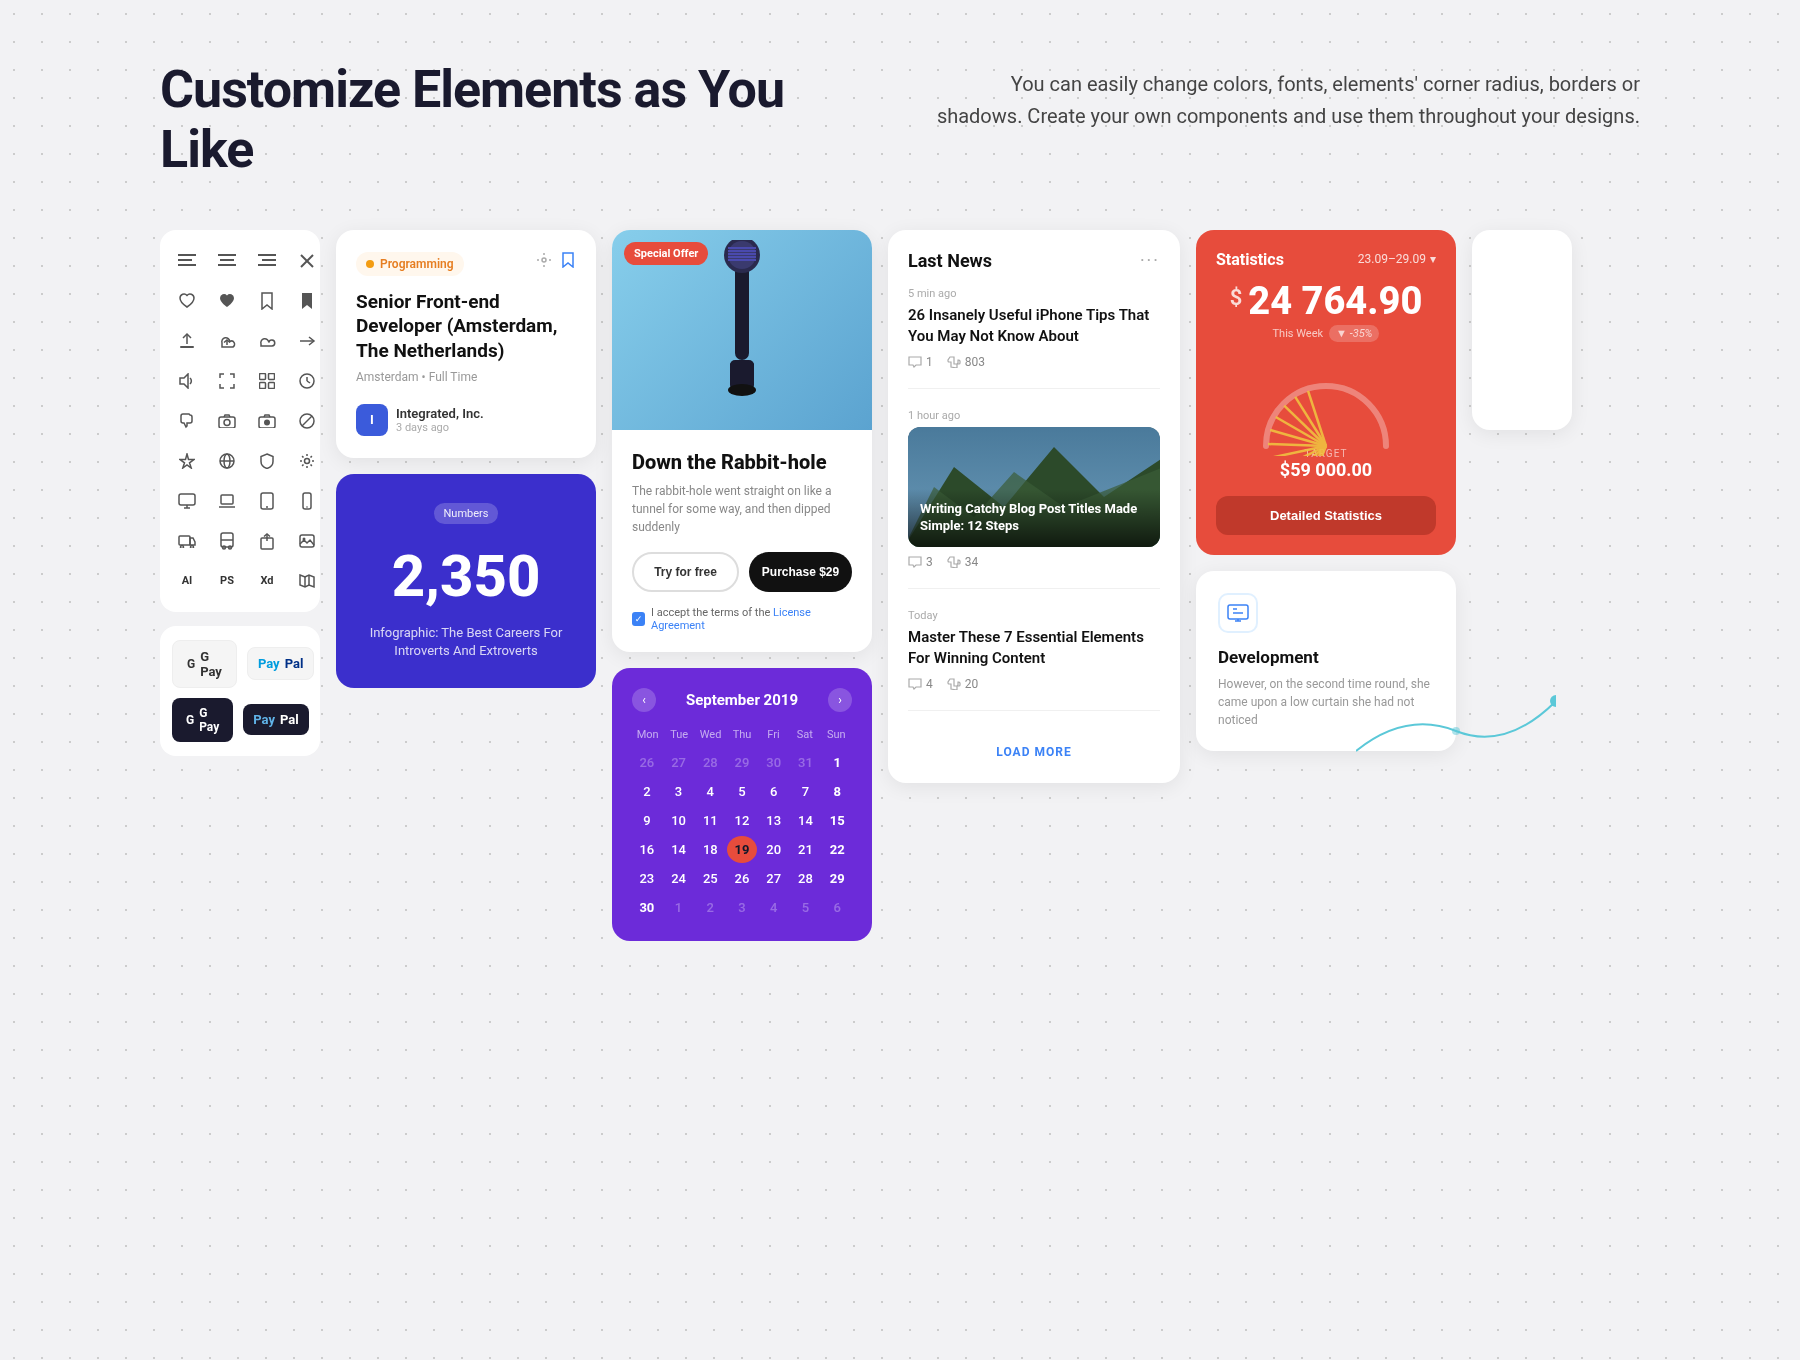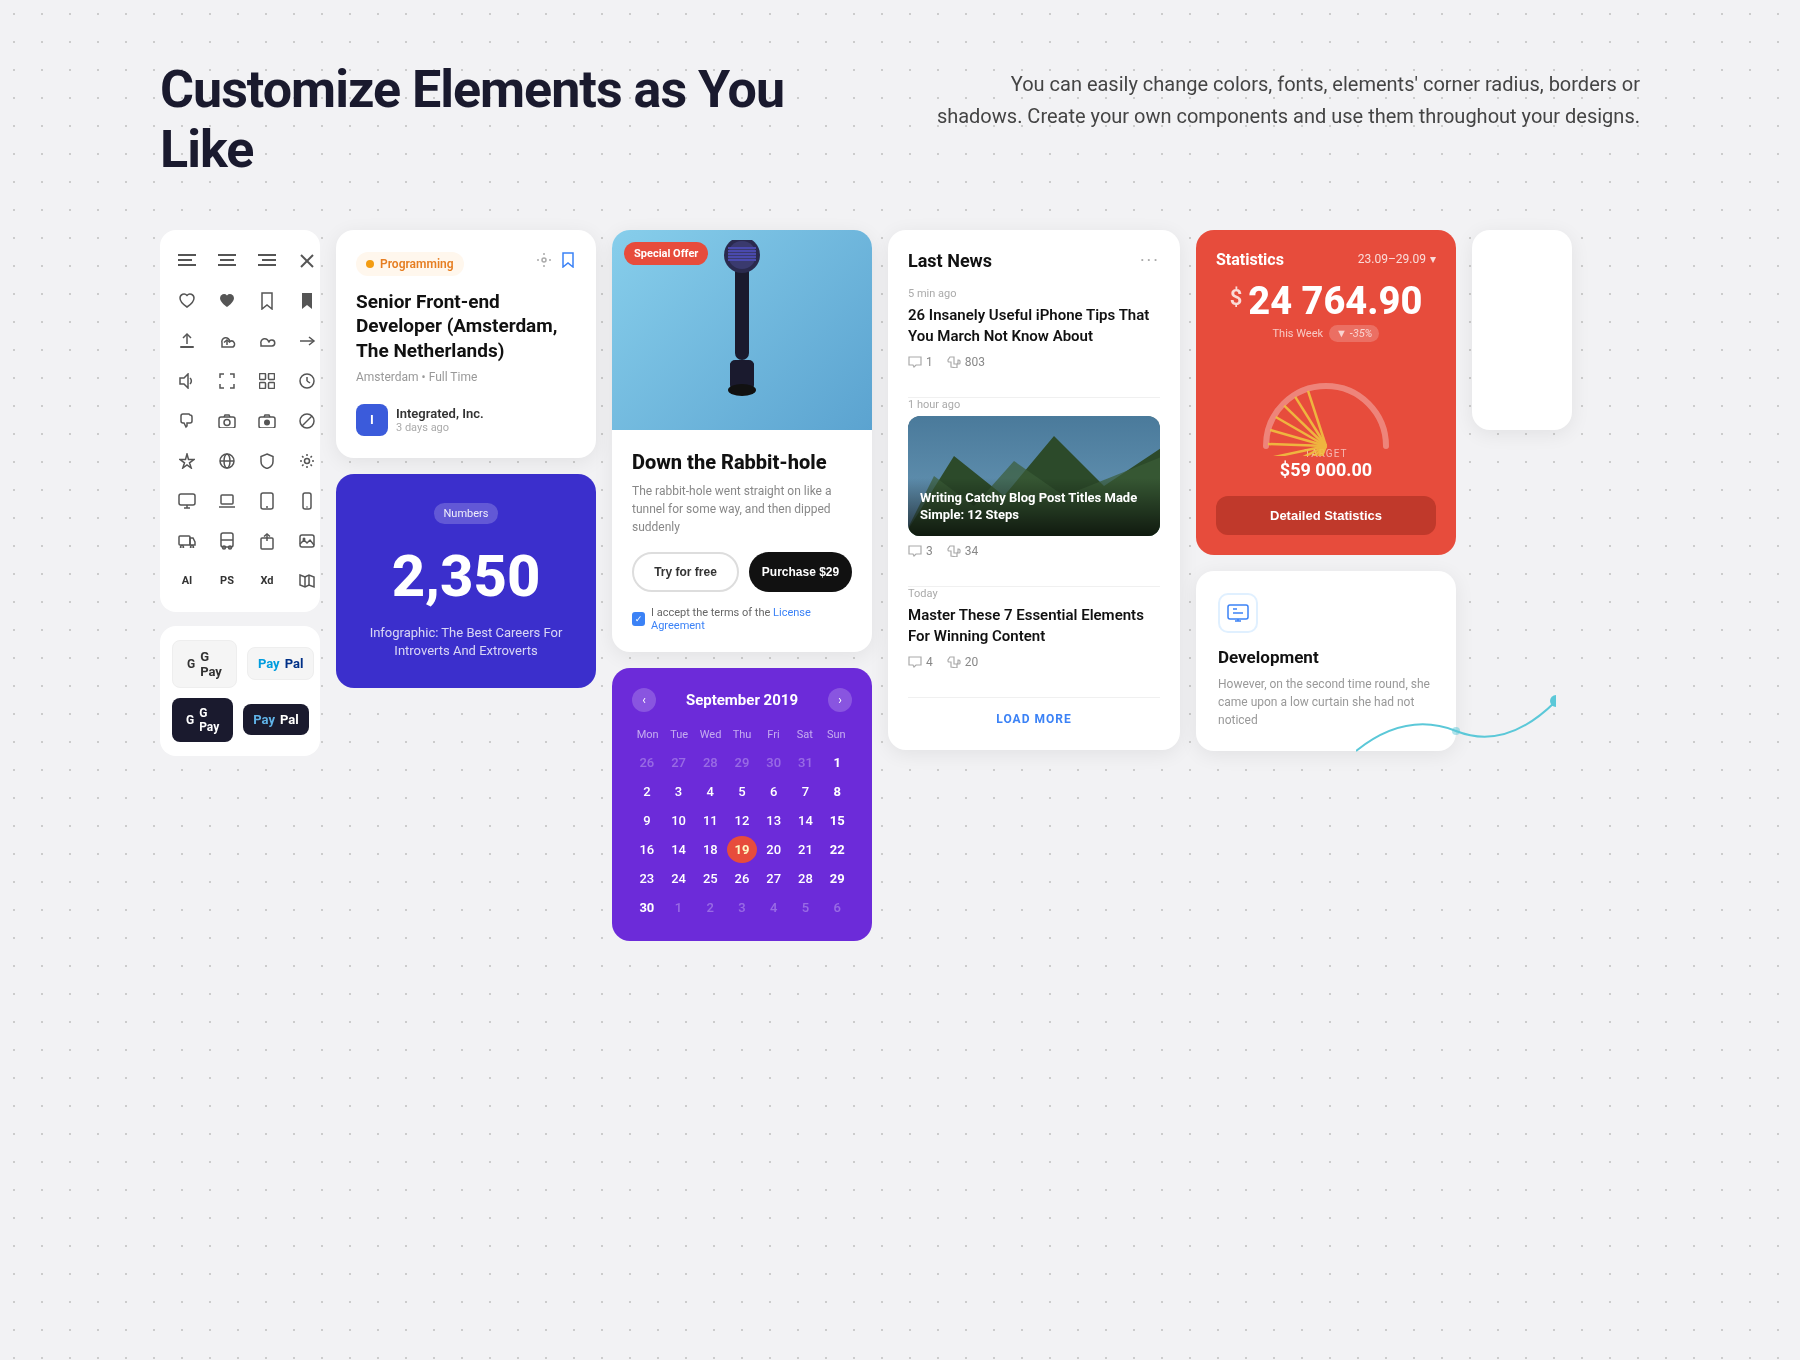--- a/index.html
+++ b/index.html
@@ -330,21 +330,21 @@
       padding: 6px 4px;
       font-size: 13px;
       font-weight: 500;
       color: white;
       border-radius: 50%;
       cursor: pointer;
     }
     .cal-day.faded { color: rgba(255,255,255,0.3); }
     .cal-day.today {
       background: #e74c3c;
-      color: #fef9c3;
+      color: #0f172a;
       font-weight: 700;
     }
     .cal-day.bold { font-weight: 700; }
 
     
     .news-card {
       background: white;
       border-radius: 18px;
       padding: 20px;
       box-shadow: 0 4px 20px rgba(0,0,0,0.07);
@@ -359,22 +359,22 @@
       font-size: 18px;
       font-weight: 700;
       color: #111;
     }
     .news-more {
       color: #aaa;
       font-size: 18px;
       letter-spacing: 2px;
     }
     .news-item {
-      margin-bottom: 0;
-      padding-bottom: 28px;
+      margin-bottom: 20px;
+      padding-bottom: 19px;
       border-bottom: 1px solid #f0f0f0;
     }
     .news-item:last-child { border-bottom: none; }
     .news-time-ago {
       font-size: 11px;
       color: #aaa;
       margin-bottom: 5px;
     }
     .news-headline {
       font-size: 15px;
@@ -993,21 +993,21 @@
 
     <div class="col4">
       <div class="news-card">
         <div class="news-header">
           <span class="news-title">Last News</span>
           <span class="news-more">···</span>
         </div>
 
         <div class="news-item">
           <div class="news-time-ago">5 min ago</div>
-          <div class="news-headline">26 Insanely Useful iPhone Tips That You March Not Know About</div>
+          <div class="news-headline">26 Insanely Useful iPhone Tips That You May Not Know About</div>
           <div class="news-stats">
             <div class="news-stat">
               <svg width="14" height="12" viewBox="0 0 14 12">
                   <path d="M1 1h12v8H8l-2 2-1-2H1z" fill="none" stroke="#aaa" stroke-width="1.2"></path>
                 </svg>
               <span>1</span>
             </div>
             <div class="news-stat">
               <svg width="14" height="12" viewBox="0 0 14 12">
                   <path d="M4 11V6H2a1 1 0 0 1-1-1V4l2-3h4v7h3l1-1V4h1l1 1v2a1 1 0 0 1-1 1h-2v4z" fill="none" stroke="#aaa" stroke-width="1.2"></path>

